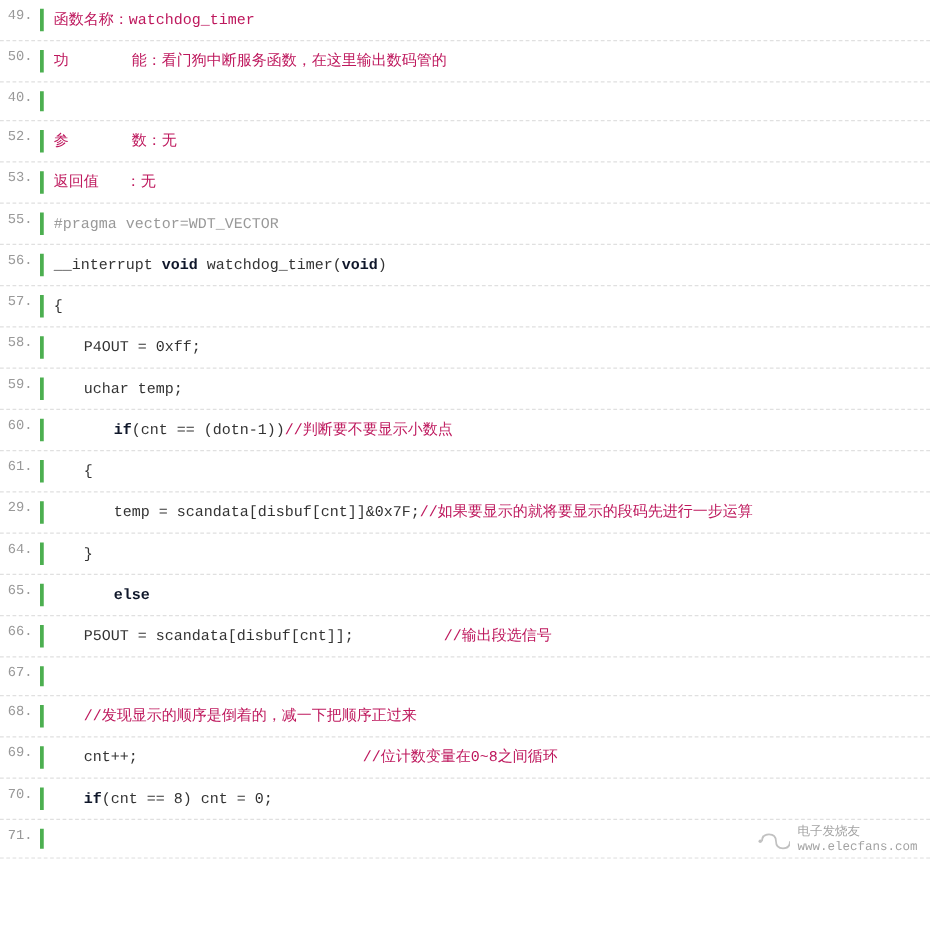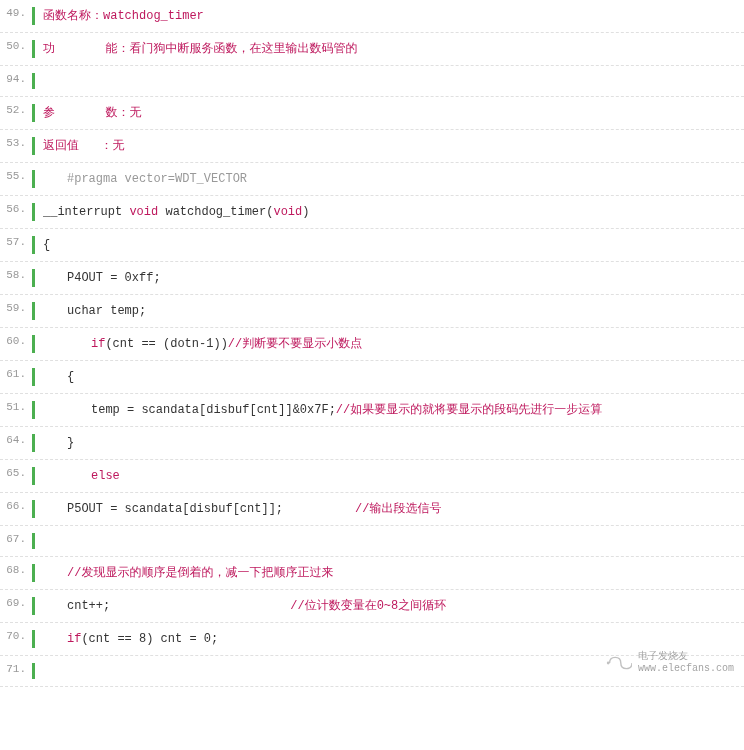--- a/index.html
+++ b/index.html
@@ -37,27 +37,27 @@
       align-self: stretch;
       flex-shrink: 0;
     }
     .line-content {
       flex: 1;
       white-space: pre;
       color: #333;
       line-height: 1.5;
     }
     .comment { color: #be185d; }
-    .keyword { color: #be185d; font-weight: normal; }
-    .preprocessor { color: #999; margin-left: 24px; }
+    .keyword { color: #0f172a; font-weight: bold; }
+    .preprocessor { color: #999; }
     .indent1 { padding-left: 24px; }
     .indent2 { padding-left: 48px; }
     .watermark {
       position: absolute;
-      bottom: 12px;
+      bottom: 2px;
       right: 10px;
       display: flex;
       align-items: center;
       gap: 6px;
       opacity: 0.6;
     }
     .watermark-icon {
       width: 28px;
       height: 20px;
     }
@@ -77,21 +77,21 @@
       <div class="line-number">49.</div>
       <div class="line-marker"></div>
       <div class="line-content comment">函数名称：watchdog_timer</div>
     </div>
     <div class="line">
       <div class="line-number">50.</div>
       <div class="line-marker"></div>
       <div class="line-content comment">功       能：看门狗中断服务函数，在这里输出数码管的</div>
     </div>
     <div class="line">
-      <div class="line-number">94.</div>
+      <div class="line-number">40.</div>
       <div class="line-marker"></div>
     </div>
     <div class="line">
       <div class="line-number">52.</div>
       <div class="line-marker"></div>
       <div class="line-content comment">参       数：无</div>
     </div>
     <div class="line">
       <div class="line-number">53.</div>
       <div class="line-marker"></div>
@@ -126,21 +126,21 @@
       <div class="line-number">60.</div>
       <div class="line-marker"></div>
       <div class="line-content indent2"><span class="keyword">if</span>(cnt == (dotn-1))<span class="comment">//判断要不要显示小数点</span></div>
     </div>
     <div class="line">
       <div class="line-number">61.</div>
       <div class="line-marker"></div>
       <div class="line-content indent1">{</div>
     </div>
     <div class="line">
-      <div class="line-number">51.</div>
+      <div class="line-number">29.</div>
       <div class="line-marker"></div>
       <div class="line-content indent2">temp = scandata[disbuf[cnt]]&amp;0x7F;<span class="comment">//如果要显示的就将要显示的段码先进行一步运算</span></div>
     </div>
     <div class="line">
       <div class="line-number">64.</div>
       <div class="line-marker"></div>
       <div class="line-content indent1">}</div>
     </div>
     <div class="line">
       <div class="line-number">65.</div>

